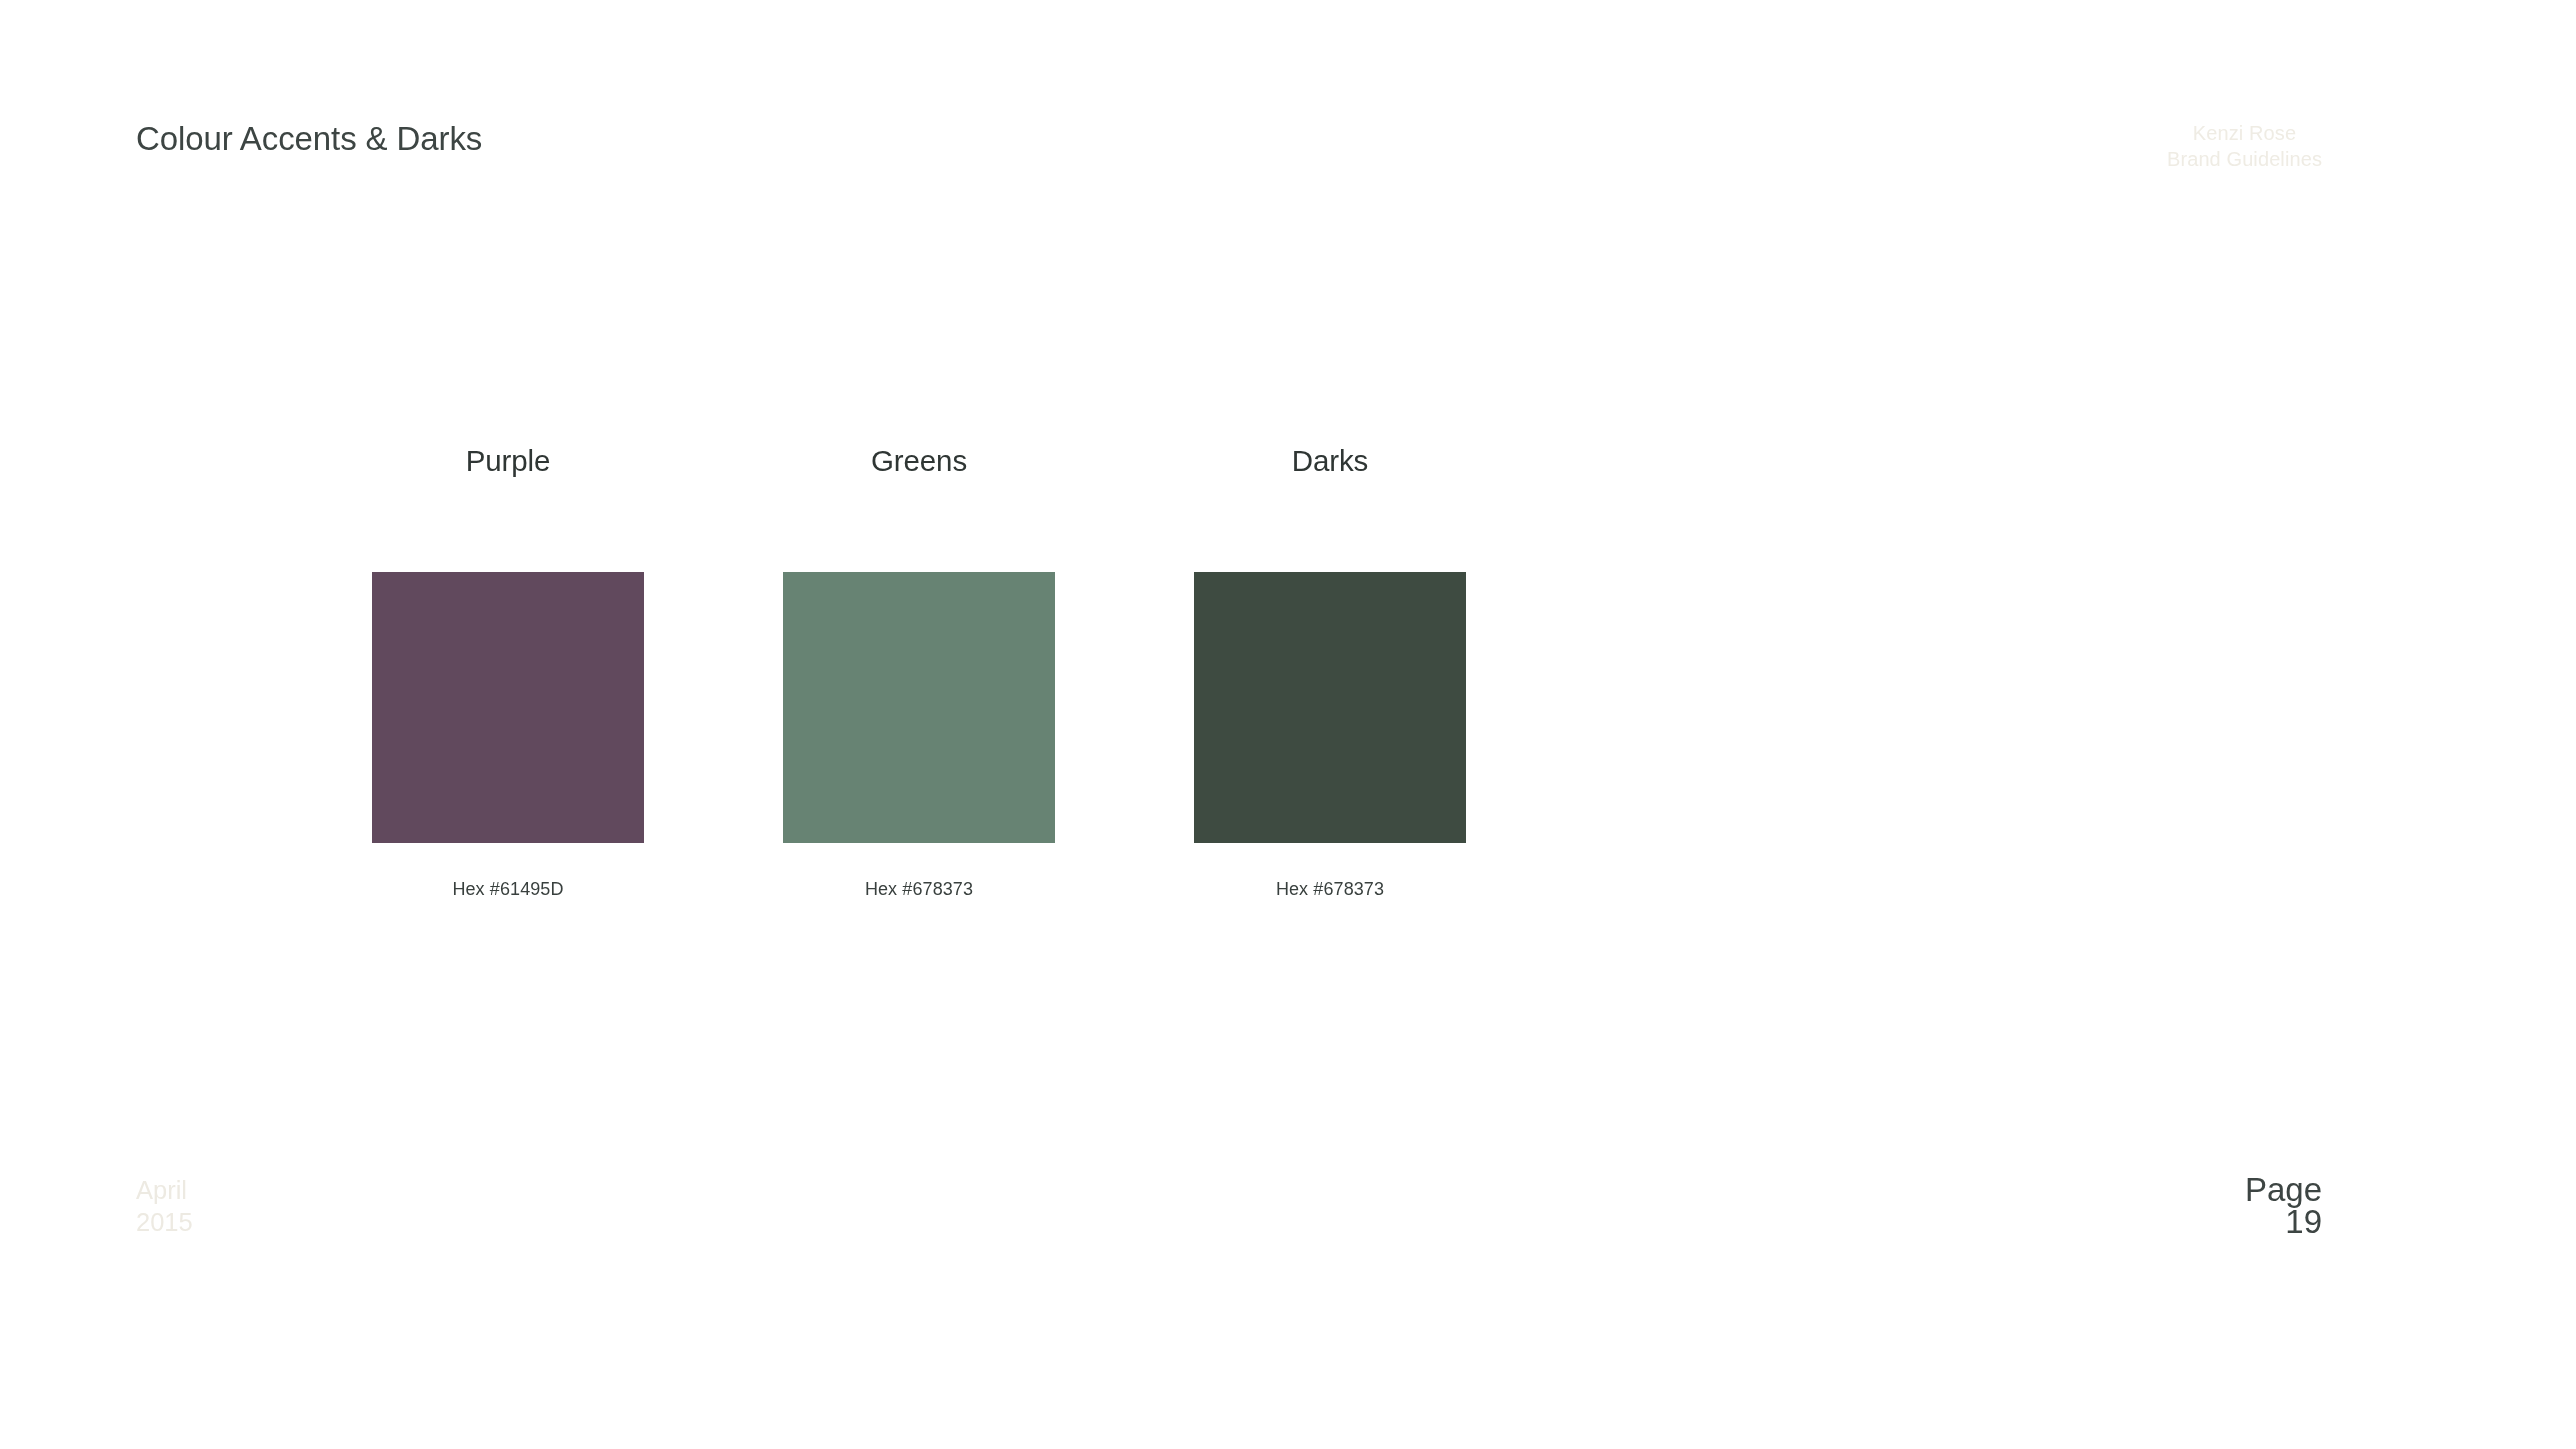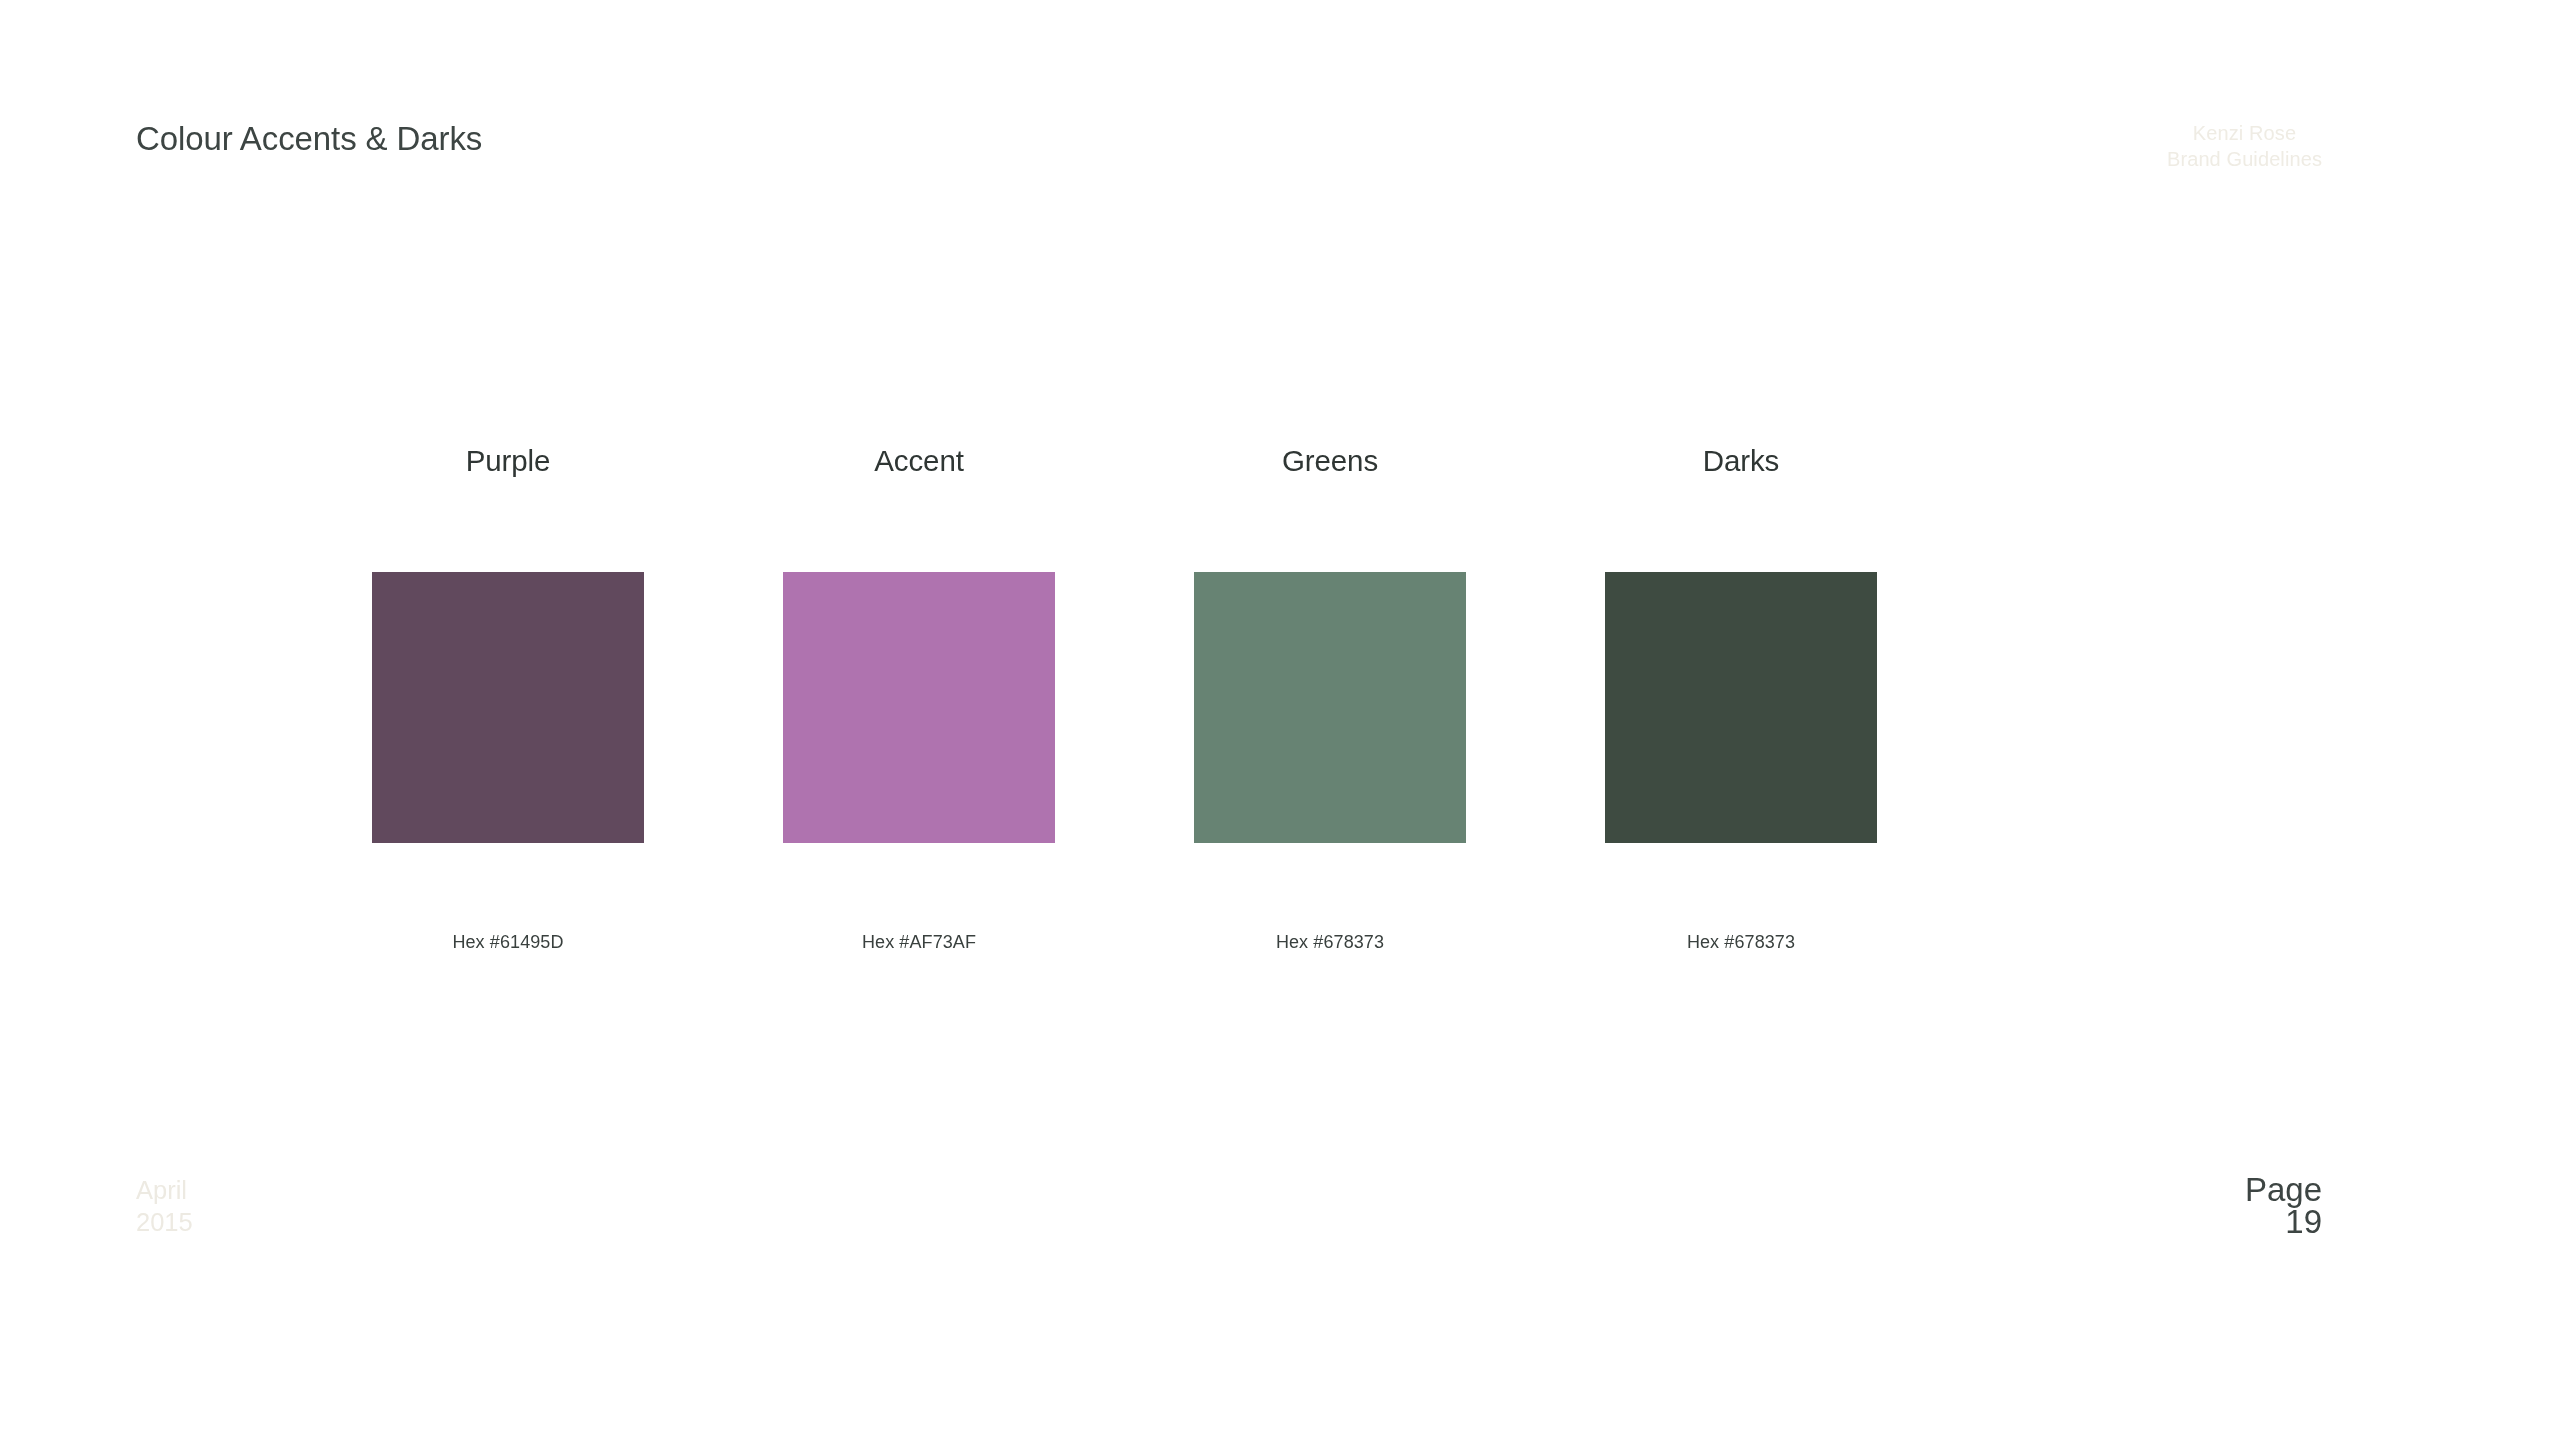--- a/index.html
+++ b/index.html
@@ -77,21 +77,21 @@
   }
 
   .swatch-chip {
     width: 272px;
     height: 271px;
     margin-top: 94px;
     display: block;
   }
 
   .swatch-hex {
-    margin-top: 88px;
+    margin-top: 35px;
     font-size: 18px;
     line-height: 23px;
     font-weight: 400;
     color: #39403e;
     letter-spacing: 0.1px;
     text-align: center;
     white-space: nowrap;
   }
 
   
@@ -137,25 +137,20 @@
 
   <div class="palette">
 
     <div class="swatch-group">
       <div class="swatch-name">Purple</div>
       <div class="swatch-chip" style="background-color: rgb(97, 73, 93);"></div>
       <div class="swatch-hex">Hex #61495D</div>
     </div>
 
 
-    <div class="swatch-group">
-      <div class="swatch-name">Accent</div>
-      <div class="swatch-chip" style="background-color: rgb(175, 115, 175);"></div>
-      <div class="swatch-hex">Hex #AF73AF</div>
-    </div>
 
     <div class="swatch-group">
       <div class="swatch-name">Greens</div>
       <div class="swatch-chip" style="background-color: rgb(103, 131, 115);"></div>
       <div class="swatch-hex">Hex #678373</div>
     </div>
 
     <div class="swatch-group">
       <div class="swatch-name">Darks</div>
       <div class="swatch-chip" style="background-color: rgb(62, 75, 65);"></div>

